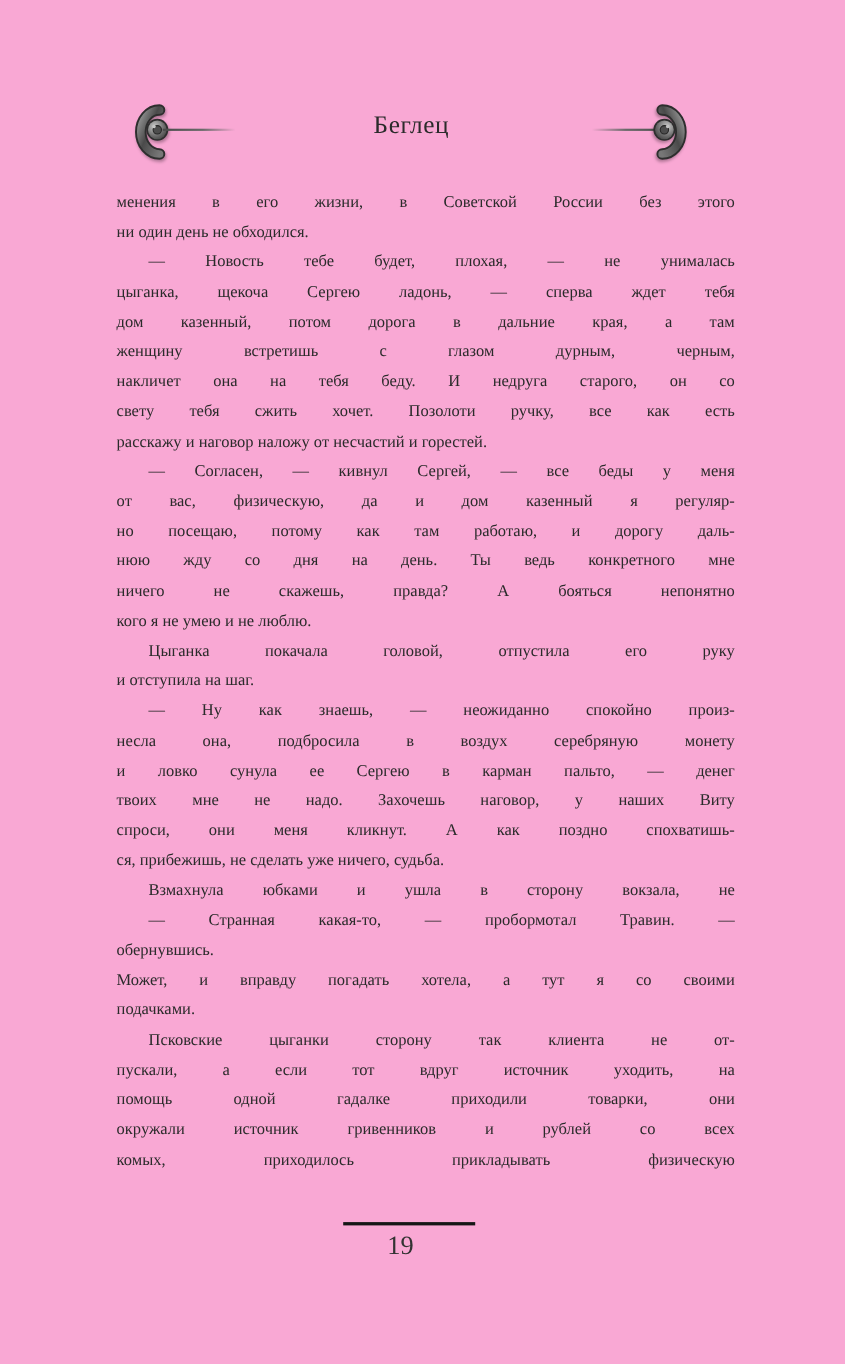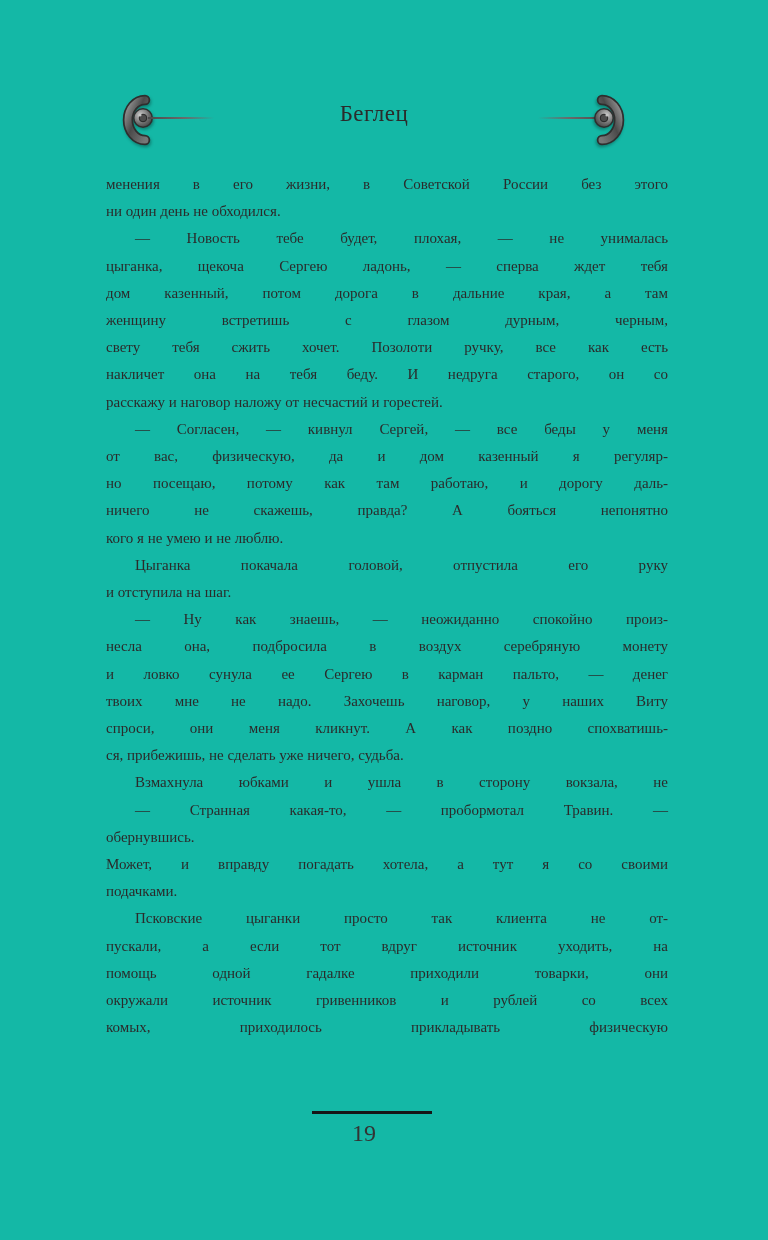--- a/index.html
+++ b/index.html
@@ -1,21 +1,21 @@
 <!DOCTYPE html>
 <html lang="ru"><head>
 <meta charset="utf-8">
 <style>
   html, body { margin: 0; padding: 0; }
   body { background: #ffffff; }
   .page {
     position: relative;
     width: 768px;
     height: 1240px;
-    background: #14b8a6;
+    background: #f9a8d4;
     font-family: "Liberation Serif", "DejaVu Serif", serif;
     color: #2b2b2b;
     overflow: hidden;
   }
 
   
   .running-title {
     position: absolute;
     top: 101px;
     left: 374px;
@@ -125,42 +125,43 @@
     </div>
   </header>
 
   <main class="text-block">
       <div class="line">менения в его жизни, в Советской России без этого</div>
       <div class="line end">ни один день не обходился.</div>
       <div class="line indent">— Новость тебе будет, плохая, — не унималась</div>
       <div class="line">цыганка, щекоча Сергею ладонь, — сперва ждет тебя</div>
       <div class="line">дом казенный, потом дорога в дальние края, а там</div>
       <div class="line">женщину встретишь с глазом дурным, черным,</div>
+      <div class="line">накличет она на тебя беду. И недруга старого, он со</div>
       <div class="line">свету тебя сжить хочет. Позолоти ручку, все как есть</div>
-      <div class="line">накличет она на тебя беду. И недруга старого, он со</div>
       <div class="line end">расскажу и наговор наложу от несчастий и горестей.</div>
       <div class="line indent">— Согласен, — кивнул Сергей, — все беды у меня</div>
       <div class="line">от вас, физическую, да и дом казенный я регуляр-</div>
       <div class="line">но посещаю, потому как там работаю, и дорогу даль-</div>
+      <div class="line">нюю жду со дня на день. Ты ведь конкретного мне</div>
       <div class="line">ничего не скажешь, правда? А бояться непонятно</div>
       <div class="line end">кого я не умею и не люблю.</div>
       <div class="line indent">Цыганка покачала головой, отпустила его руку</div>
       <div class="line end">и отступила на шаг.</div>
       <div class="line indent">— Ну как знаешь, — неожиданно спокойно произ-</div>
       <div class="line">несла она, подбросила в воздух серебряную монету</div>
       <div class="line">и ловко сунула ее Сергею в карман пальто, — денег</div>
       <div class="line">твоих мне не надо. Захочешь наговор, у наших Виту</div>
       <div class="line">спроси, они меня кликнут. А как поздно спохватишь-</div>
       <div class="line end">ся, прибежишь, не сделать уже ничего, судьба.</div>
       <div class="line indent">Взмахнула юбками и ушла в сторону вокзала, не</div>
       <div class="line indent">— Странная какая-то, — пробормотал Травин. —</div>
       <div class="line end">обернувшись.</div>
       <div class="line">Может, и вправду погадать хотела, а тут я со своими</div>
       <div class="line end">подачками.</div>
-      <div class="line indent">Псковские цыганки просто так клиента не от-</div>
+      <div class="line indent">Псковские цыганки сторону так клиента не от-</div>
       <div class="line">пускали, а если тот вдруг источник уходить, на</div>
       <div class="line">помощь одной гадалке приходили товарки, они</div>
       <div class="line">окружали источник гривенников и рублей со всех</div>
       <div class="line">комых, приходилось прикладывать физическую</div>
     </main>
 
   <footer>
     <div class="footer-rule"></div>
     <div class="page-number">19</div>
   </footer>

